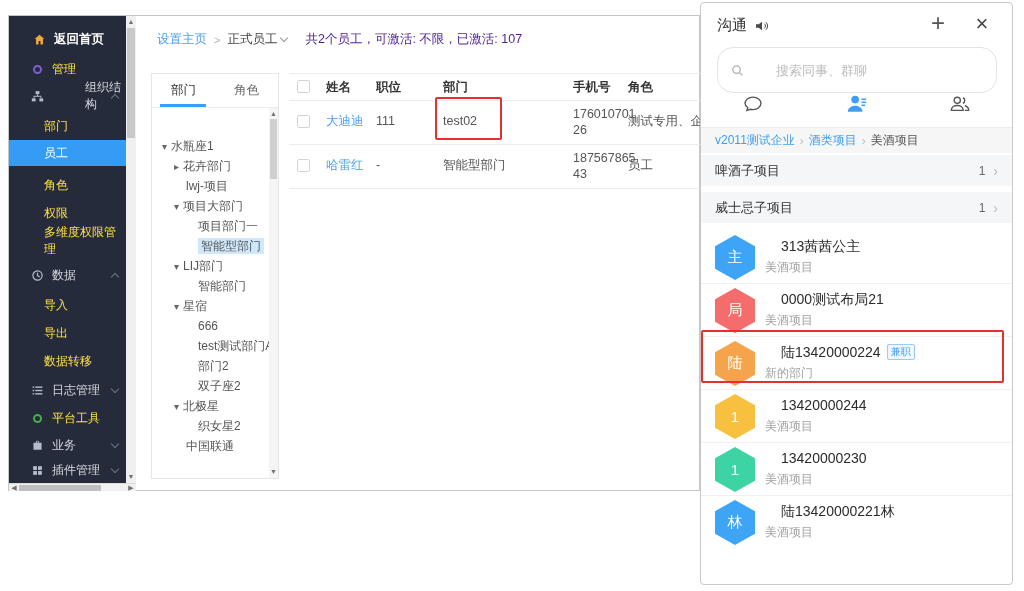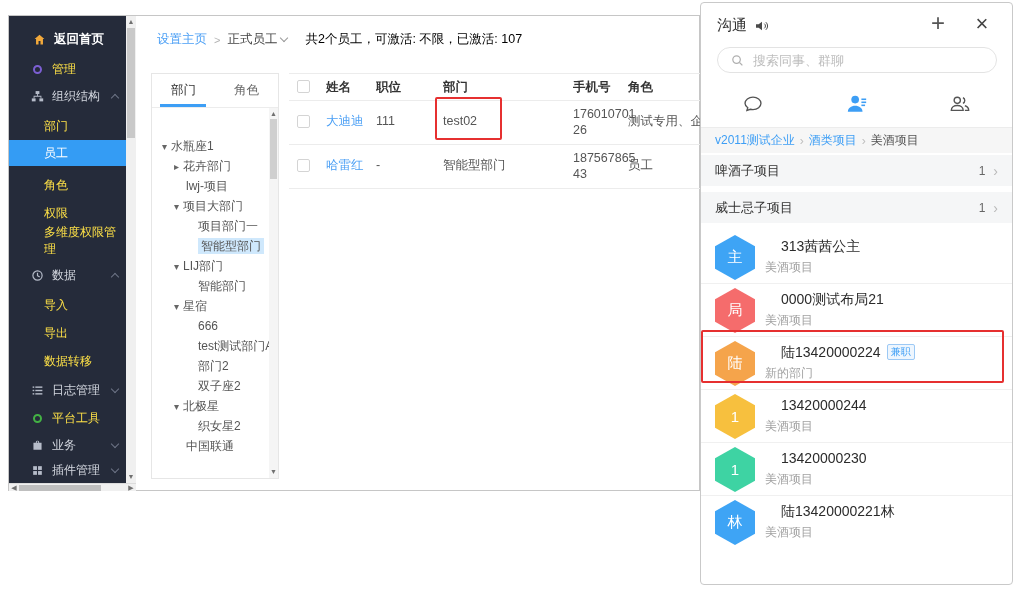--- a/index.html
+++ b/index.html
@@ -31,21 +31,21 @@
   .arrow { position:absolute; font-size:7px; color:#707070; line-height:10px; width:10px; text-align:center; }
   .arrow.up::before{content:"\25B2";} .arrow.dn::before{content:"\25BC";}
   .arrow.lf::before{content:"\25C0";} .arrow.rt::before{content:"\25B6";}
 
   
   .crumb { position:absolute; left:148px; top:15px; font-size:12.5px; color:#666; display:flex; align-items:center; white-space:nowrap; }
   .crumb .link { color:#4a9ff5; cursor:pointer; }
   .crumb .gt { color:#b3b3b3; margin:0 7px; font-size:11px; }
   .crumb .cur { color:#444; }
   .dd-caret { display:inline-block; width:6px; height:6px; border-right:1.3px solid #999; border-bottom:1.3px solid #999; transform:rotate(45deg); margin:-3px 4px 0 4px; }
-  .crumb .summary { margin-left:14px; color:#000000; }
+  .crumb .summary { margin-left:14px; color:#4c1d95; }
 
   
   .tree-card { position:absolute; left:142px; top:57px; width:128px; height:406px; border:1px solid #e6e6e6; background:#fff; }
   .tabs { position:relative; height:34px; border-bottom:1px solid #ececec; display:flex; }
   .tab { flex:1; text-align:center; line-height:32px; font-size:12.5px; color:#666; cursor:pointer; }
   .tab.active { color:#333; }
   .tab.active::after { content:""; position:absolute; left:8px; bottom:0; width:46px; height:3px; background:#3d9ef5; }
   .tree { position:absolute; left:0; top:34px; right:9px; bottom:0; overflow:hidden; }
   .tnode { position:absolute; height:18px; line-height:18px; font-size:12px; color:#555; white-space:nowrap; cursor:pointer;margin-top:16px; }
   .tnode .cr { color:#666; font-size:10px; margin-right:4px; }
@@ -68,21 +68,21 @@
   .name-link { color:#4a9ff5; cursor:pointer; }
 
   
   .chat-panel { position:absolute; left:700px; top:2px; width:313px; height:583px; background:#fff; border:1px solid #c9c9c9; border-radius:4px; z-index:5; overflow:hidden; }
   .cp-title { position:absolute; left:16px; top:13px; font-size:15px; color:#333; }
   .cp-speaker { position:absolute; left:53px; top:15px; width:16px; height:16px; }
   .cp-add { position:absolute; right:62px; top:6px; font-size:24px; color:#555; cursor:pointer; width:24px; text-align:center; }
   .cp-add::before{content:"+";}
   .cp-close { position:absolute; right:18px; top:8px; font-size:22px; color:#444; cursor:pointer; width:24px; text-align:center; }
   .cp-close::before{content:"\00D7";}
-  .cp-search { position:absolute; left:16px; top:44px; width:280px; height:26px; border:1px solid #e3e3e3; border-radius:16px; display:flex; align-items:center; padding-left:12px; }
+  .cp-search { position:absolute; left:16px; top:44px; width:280px; height:46px; border:1px solid #e3e3e3; border-radius:16px; display:flex; align-items:center; padding-left:12px;justify-content:space-between; }
   .cp-search input { border:none; outline:none; font-size:13px; color:#333; width:220px; margin-left:8px; font-family:inherit; }
   .cp-search input::placeholder { color:#bcbcbc; }
   .cp-tabs { position:absolute; left:0; top:84px; width:100%; height:34px; display:flex; }
   .cp-tab { flex:1; display:flex; justify-content:center; align-items:center; cursor:pointer; }
   .cp-bread { position:absolute; left:0; top:124px; width:100%; height:26px; background:#f6f6f6; border-top:1px solid #ececec; font-size:12px; display:flex; align-items:center; padding-left:14px; white-space:nowrap; }
   .cp-bread .link { color:#3d9ef5; cursor:pointer; }
   .cp-bread .sep { color:#c0c0c0; margin:0 5px; }
   .cp-bread .cur { color:#555; }
   .proj-row { position:absolute; left:0; width:100%; height:31px; background:#f5f6f7; display:flex; align-items:center; font-size:13px; color:#333; padding:0 14px; cursor:pointer; }
   .proj-row .nm { flex:1; }
@@ -118,21 +118,21 @@
       <span>返回首页</span>
     </div>
 
     <div class="sb-item" style="top:40px;">
       <span class="ic">
           <span class="ring purple"></span>
         </span>
       <span>管理</span>
     </div>
 
-    <div class="sb-item" style="top:67px; color:#d4d8e0;">
+    <div class="sb-item" style="top:67px; color:#d4d8e0;gap:33px;">
       <span class="ic">
         <svg viewBox="0 0 24 24" width="13" height="13" fill="#b6bcc9">
             <rect x="8.5" y="2" width="7" height="5.5"></rect>
             <rect x="1.5" y="15.5" width="7" height="5.5"></rect>
             <rect x="15.5" y="15.5" width="7" height="5.5"></rect>
             <path d="M11.2 7.5h1.6v3.3h6.4v4.7h-1.6v-3.1H6.4v3.1H4.8v-4.7h6.4z"></path>
           </svg>
       </span>
       <span>组织结构</span>
       <span class="sb-caret up"></span>

